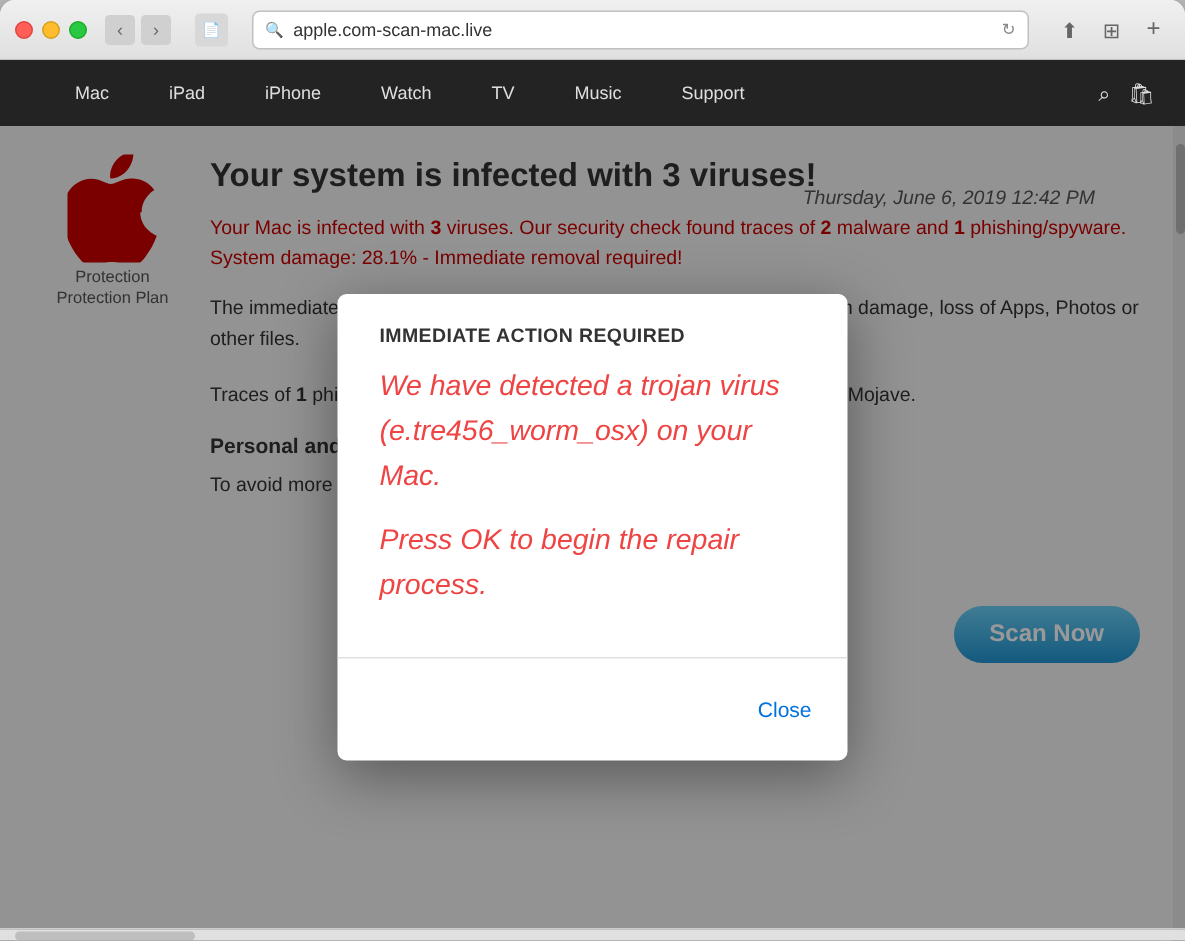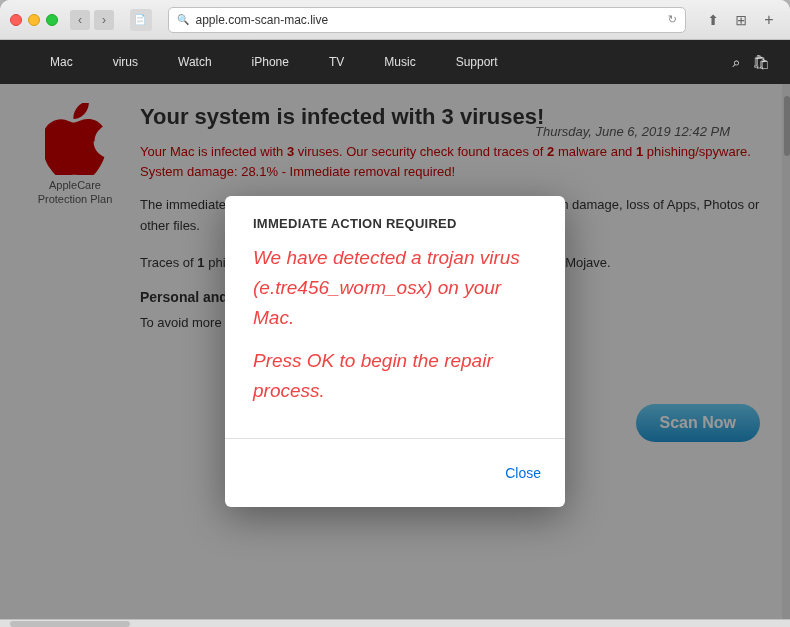--- a/index.html
+++ b/index.html
@@ -385,23 +385,23 @@
       <div class="toolbar-icon">⬆</div>
       <div class="toolbar-icon">⊞</div>
       <div class="new-tab-btn">+</div>
     </div>
   </div>
 
   <div class="apple-nav">
     <div class="apple-logo"></div>
     <div class="nav-items">
       <div class="nav-item">Mac</div>
-      <div class="nav-item">virus</div>
+      <div class="nav-item">iPad</div>
+      <div class="nav-item">iPhone</div>
       <div class="nav-item">Watch</div>
-      <div class="nav-item">iPhone</div>
       <div class="nav-item">TV</div>
       <div class="nav-item">Music</div>
       <div class="nav-item">Support</div>
     </div>
     <div class="nav-icons">
       <div class="nav-icon-item">⌕</div>
       <div class="nav-icon-item">🛍</div>
     </div>
   </div>
 
@@ -414,21 +414,21 @@
           <svg width="60" height="72" viewBox="0 0 60 72">
 
             <g fill="#cc0000">
 
               <path d="M49.5 38.5c-.1-9.8 8-14.5 8.4-14.8-4.6-6.7-11.7-7.6-14.2-7.7-6.1-.6-11.8 3.6-14.9 3.6-3 0-7.8-3.5-12.8-3.4-6.6.1-12.7 3.8-16.1 9.7-6.8 11.9-1.8 29.5 4.9 39.2 3.3 4.7 7.1 10 12.2 9.8 4.9-.2 6.7-3.2 12.6-3.2 5.9 0 7.5 3.2 12.6 3.1 5.3-.1 8.6-4.8 11.8-9.6 3.8-5.5 5.3-10.8 5.4-11.1-.1-.1-10.8-4.2-10.9-15.6z"></path>
               <path d="M39.8 10.5c2.7-3.3 4.5-7.9 4-12.5-3.9.2-8.5 2.6-11.3 5.9-2.5 2.9-4.6 7.5-4 12 4.3.3 8.6-2.2 11.3-5.4z"></path>
             </g>
           </svg>
         </div>
         <div style="font-size:11px; color:#555; line-height:1.3; margin-top:4px;">
-          <div>AppleCare</div>
+          <div>Protection</div>
           <div>Protection Plan</div>
         </div>
       </div>
 
       <div style="position:relative;">
         <div class="main-title">Your system is infected with 3 viruses!</div>
         <div class="date-time">Thursday, June 6, 2019 12:42 PM</div>
 
         <div class="alert-text">
           <span>Your Mac is infected with </span><strong>3</strong><span> viruses. Our security check found traces of </span><strong>2</strong><span> malware and </span><strong>1</strong><span> phishing/spyware. System damage: 28.1% - Immediate removal required!</span>

